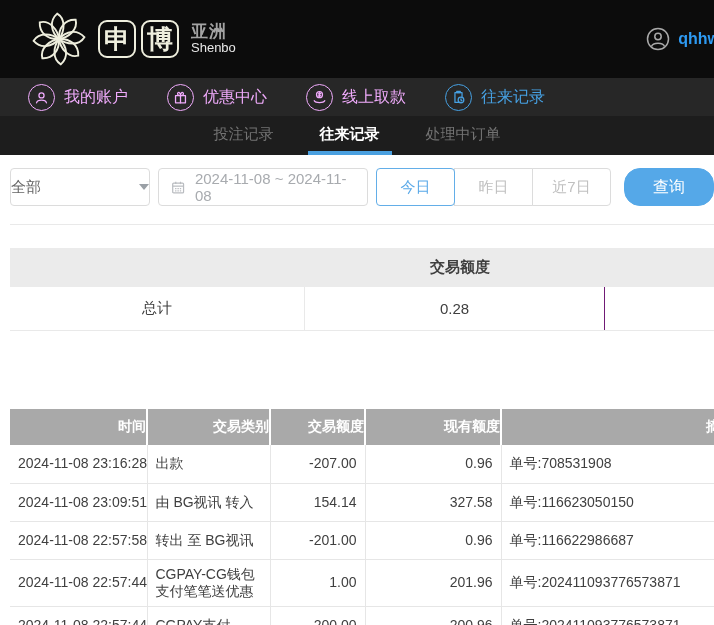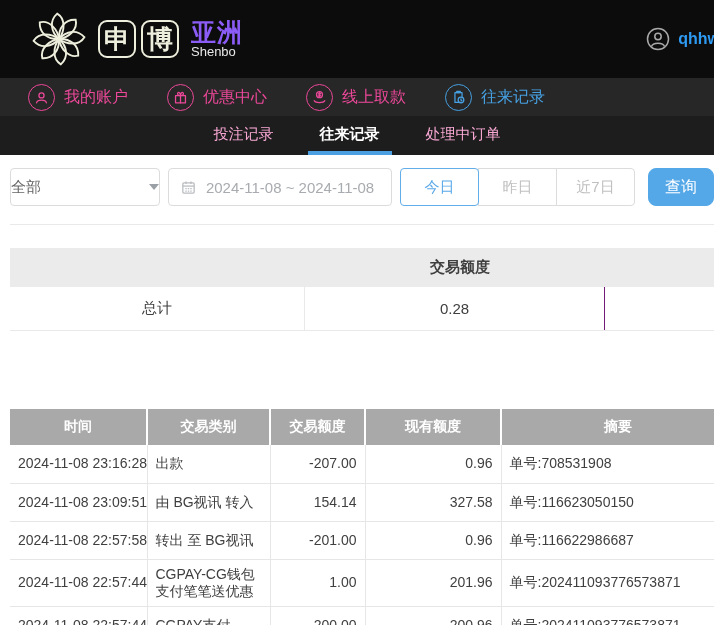--- a/index.html
+++ b/index.html
@@ -7,72 +7,72 @@
     font-family:"Liberation Sans","DejaVu Sans",sans-serif; }
 
   
   .tophdr { height:78px; background:#0c0c0c; position:relative; display:flex; align-items:center; padding-left:30px; }
   .logo { display:flex; align-items:center; gap:10px; }
   .flower { width:58px; height:58px; display:block; }
   .logo-boxes { display:flex; gap:5px; }
   .logo-box { width:38px; height:38px; border:2px solid #eeeedd; border-radius:9px; color:#eeeedd;
     font-size:26px; font-weight:700; display:flex; align-items:center; justify-content:center; }
   .logo-col { display:flex; flex-direction:column; line-height:1.05; margin-left:2px; }
-  .logo-region { color:#8b5cf6; font-size:25px; font-weight:700; letter-spacing:1px; }
+  .logo-region { color:#a3a3a3; font-size:17px; font-weight:700; letter-spacing:1px; }
   .logo-en { color:#e8e8e8; font-size:13px; }
   .userbox { position:absolute; right:-6px; top:0; height:78px; display:flex; align-items:center; gap:8px; }
   .avatar-ic { width:24px; height:24px; color:#a9a9a9; }
   .username { color:#2e9af2; font-size:16px; font-weight:700; }
 
   
   .mainnav { height:38px; background:#272727; display:flex; align-items:center; padding-left:28px; gap:39px; white-space:nowrap; }
-  .nav-item { display:flex; align-items:center; gap:9px; color:#ec4899; font-size:16px; cursor:pointer; }
+  .nav-item { display:flex; align-items:center; gap:9px; color:#f0abfc; font-size:16px; cursor:pointer; }
   .nav-item.active { color:#46a0e2; }
   .nav-ic { width:27px; height:27px; border:1.6px solid currentColor; border-radius:50%;
     display:flex; align-items:center; justify-content:center; flex:0 0 auto; }
   .nav-ic svg { width:17px; height:17px; stroke:currentColor; fill:none; stroke-width:1.8; stroke-linecap:round; stroke-linejoin:round; }
 
   
   .subnav { height:39px; background:#1d1d1d; display:flex; justify-content:center; }
   .subnav-inner { width:910px; display:flex; justify-content:center; gap:22px; }
-  .tab { color:#f9a8d4; font-size:15px; line-height:36px; padding:0 12px; position:relative; cursor:pointer; }
+  .tab { color:#737373; font-size:15px; line-height:36px; padding:0 12px; position:relative; cursor:pointer; }
   .tab.active { color:#fff; font-weight:700; }
   .tab.active::after { content:""; position:absolute; left:0; right:0; bottom:0; height:4px; background:#4aa0e0; }
 
   
   .filters { margin:13px 0 0 10px; display:flex; align-items:center; }
   .select { width:152px; height:38px; border:1px solid #dcdcdc; border-radius:4px; display:flex;
     align-items:center; padding:0 0; color:#666; font-size:15px; cursor:pointer; background:#fff; }
   .caret { margin-left:auto; width:0; height:0; border-left:5px solid transparent; border-right:5px solid transparent; border-top:6px solid #9aa0a6; }
   .dateinput { width:227px; height:38px; border:1px solid #dcdcdc; border-radius:4px; display:flex;
     align-items:center; gap:9px; padding:0 11px; margin-left:8px; color:#a8abaf; font-size:15px; cursor:text; background:#fff; }
   .cal-ic { width:17px; height:17px; color:#b9bcc0; }
   .btngroup { display:flex; margin-left:8px; }
   .qbtn { width:79px; height:38px; background:#fff; border:1px solid #dcdcdc; color:#c0c0c0;
     font-size:15px; cursor:pointer; margin-left:-1px; font-family:inherit; }
   .qbtn:first-child { margin-left:0; border-radius:4px 0 0 4px; }
   .qbtn:last-child { border-radius:0 4px 4px 0; }
   .qbtn.active { border:1px solid #63aee8; color:#5aa9e8; position:relative; z-index:1; border-radius:4px; }
-  .searchbtn { width:66px; height:38px; margin-left:13px; background:#55a8e8; border:1px solid #55a8e8;
-    border-radius:8px; color:#fff; font-size:16px; cursor:pointer; font-family:inherit; flex:0 0 auto; }
+  .searchbtn { width:90px; height:38px; margin-left:13px; background:#55a8e8; border:1px solid #55a8e8;
+    border-radius:16px; color:#fff; font-size:16px; cursor:pointer; font-family:inherit; flex:0 0 auto; }
 
   .divider { height:1px; background:#e9e9e9; width:900px; margin:18px 0 0 10px; }
 
   
   .sumtbl { width:900px; margin:23px 0 0 10px; font-size:15px; color:#3f3f3f; }
   .sum-head { height:39px; background:#ebebeb; display:flex; align-items:center; justify-content:center; font-weight:700; }
   .sum-row { display:flex; border-bottom:1px solid #e9e9e9; }
   .sum-cell { height:43px; display:flex; align-items:center; justify-content:center; }
   .sum-c1 { width:295px; border-right:1px solid #e9e9e9; }
   .sum-c2 { width:300px; border-right:1px solid #701a75; }
   .sum-c3 { flex:1; }
 
   
   .maintbl { width:724px; margin:78px 0 0 10px; border-collapse:collapse; table-layout:fixed; font-size:14px; color:#3f3f3f; }
-  .maintbl th { background:#a9a9a9; color:#fff; font-weight:700; height:36px; border-right:2px solid #fff; text-align:center; }
+  .maintbl th { background:#a9a9a9; color:#fff; font-weight:700; height:36px; border-right:2px solid #fff; text-align:right; }
   .maintbl th:last-child { border-right:none; }
   .maintbl td { border-bottom:1px solid #e6e6e6; border-right:1px solid #e6e6e6; height:38px;
     padding:6px 8px; line-height:17px; vertical-align:middle; }
   .maintbl td:last-child { border-right:none; }
   .maintbl td.num { text-align:right; }
   .maintbl td.time { white-space:nowrap; padding-left:8px; }
 </style>
 </head>
 <body>
 

